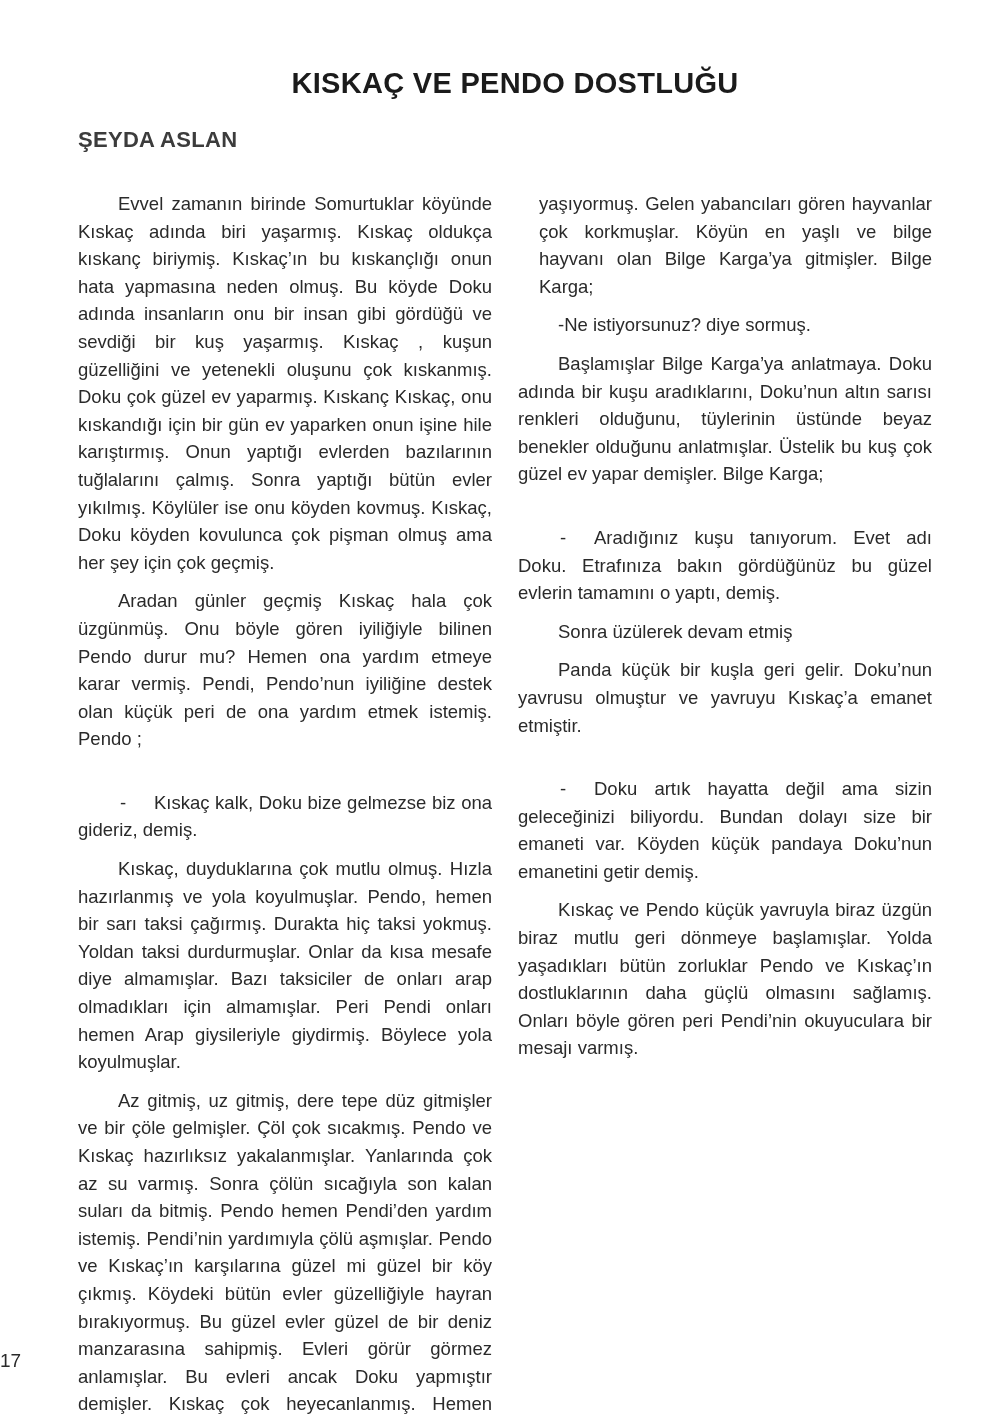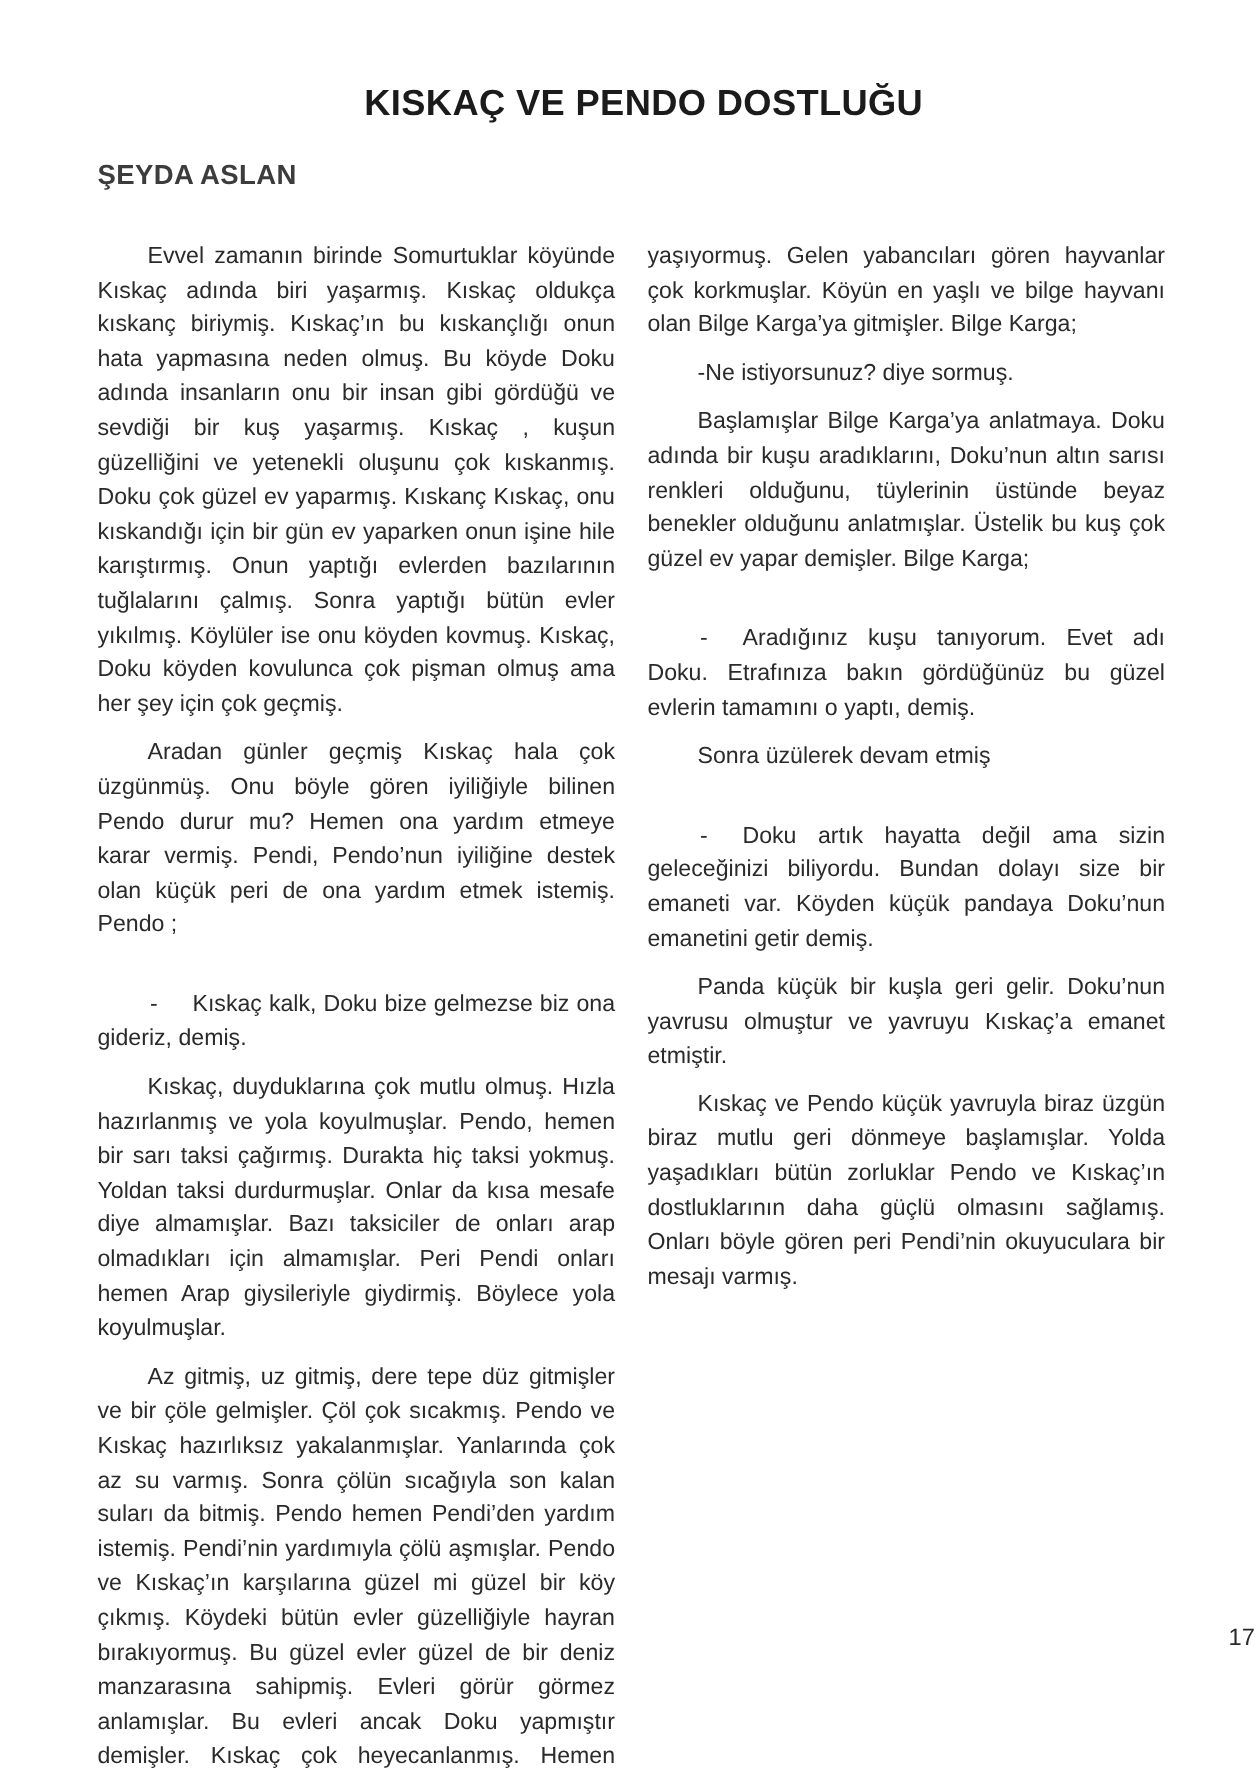--- a/index.html
+++ b/index.html
@@ -48,34 +48,34 @@
     width: 414px;
   }
   p.para {
     margin: 0 0 11px 0;
     font-size: 18.5px;
     line-height: 27.6px;
     text-align: justify;
     color: #2a2a2a;
   }
   p.normal { text-indent: 40px; }
-  p.continuation { text-indent: 0; }
+  p.continuation { text-indent: 0; margin-left: 21px; }
   p.dialogue { text-indent: 0; margin-top: 36px; }
   .dash {
     display: inline-block;
     box-sizing: border-box;
     padding-left: 42px;
     min-width: 76px;
   }
   .footer {
     position: absolute;
-    top: 1300px;
+    top: 1350px;
     left: 0;
     width: 1004px;
-    text-align: right;
+    text-align: left;
   }
   .page-number {
     font-size: 19px;
     color: #2a2a2a;
   }
 </style>
 </head>
 <body>
 
 <div class="page">
@@ -90,22 +90,22 @@
         <p class="para dialogue"><span class="dash">-</span>Kıskaç kalk, Doku bize gelmezse biz ona gideriz, demiş.</p>
         <p class="para normal">Kıskaç, duyduklarına çok mutlu olmuş.  Hızla hazırlanmış ve yola koyulmuşlar. Pendo, hemen bir sarı taksi çağırmış. Durakta hiç taksi yokmuş. Yoldan taksi durdurmuşlar. Onlar da kısa mesafe diye almamışlar. Bazı taksiciler de onları arap olmadıkları için almamışlar. Peri Pendi onları hemen Arap giysileriyle giydirmiş. Böylece yola koyulmuşlar.</p>
         <p class="para normal">Az gitmiş, uz gitmiş, dere tepe düz gitmişler ve bir çöle gelmişler. Çöl çok sıcakmış. Pendo ve Kıskaç hazırlıksız yakalanmışlar. Yanlarında çok az su varmış. Sonra çölün sıcağıyla son kalan suları da bitmiş. Pendo hemen Pendi’den yardım istemiş. Pendi’nin yardımıyla çölü aşmışlar. Pendo ve Kıskaç’ın karşılarına güzel mi güzel bir köy çıkmış. Köydeki bütün evler güzelliğiyle hayran bırakıyormuş. Bu güzel evler güzel de bir deniz manzarasına sahipmiş. Evleri görür görmez anlamışlar. Bu evleri ancak Doku yapmıştır demişler. Kıskaç çok heyecanlanmış. Hemen koşmuşlar köye doğru. Köyde her türden hayvanlar ve insanlar mutluluk içinde</p>
       </div>
     <div class="column">
         <p class="para continuation">yaşıyormuş. Gelen yabancıları gören hayvanlar çok korkmuşlar. Köyün en yaşlı ve bilge hayvanı olan Bilge Karga’ya gitmişler. Bilge Karga;</p>
         <p class="para normal">-Ne istiyorsunuz? diye sormuş.</p>
         <p class="para normal">Başlamışlar Bilge Karga’ya anlatmaya. Doku adında bir kuşu aradıklarını, Doku’nun altın sarısı renkleri olduğunu, tüylerinin üstünde beyaz benekler olduğunu anlatmışlar. Üstelik bu kuş çok güzel ev yapar demişler. Bilge Karga;</p>
         <p class="para dialogue"><span class="dash">-</span>Aradığınız kuşu tanıyorum. Evet adı Doku. Etrafınıza bakın gördüğünüz bu güzel evlerin  tamamını o yaptı, demiş.</p>
         <p class="para normal">Sonra üzülerek devam etmiş</p>
+        <p class="para normal">Panda küçük bir kuşla geri gelir. Doku’nun yavrusu olmuştur ve yavruyu Kıskaç’a emanet etmiştir.</p>
         <p class="para dialogue"><span class="dash">-</span>Doku artık hayatta değil ama sizin geleceğinizi biliyordu. Bundan dolayı size bir emaneti var. Köyden küçük pandaya Doku’nun emanetini getir demiş.</p>
-        <p class="para normal">Panda küçük bir kuşla geri gelir. Doku’nun yavrusu olmuştur ve yavruyu Kıskaç’a emanet etmiştir.</p>
         <p class="para normal">Kıskaç ve Pendo küçük yavruyla biraz üzgün biraz mutlu geri dönmeye başlamışlar. Yolda yaşadıkları bütün zorluklar Pendo ve Kıskaç’ın dostluklarının daha güçlü olmasını sağlamış. Onları böyle gören peri Pendi’nin okuyuculara bir mesajı varmış.</p>
       </div>
   </div>
 
   <div class="footer">
     <span class="page-number">17</span>
   </div>
 </div>
 
 </body></html>

